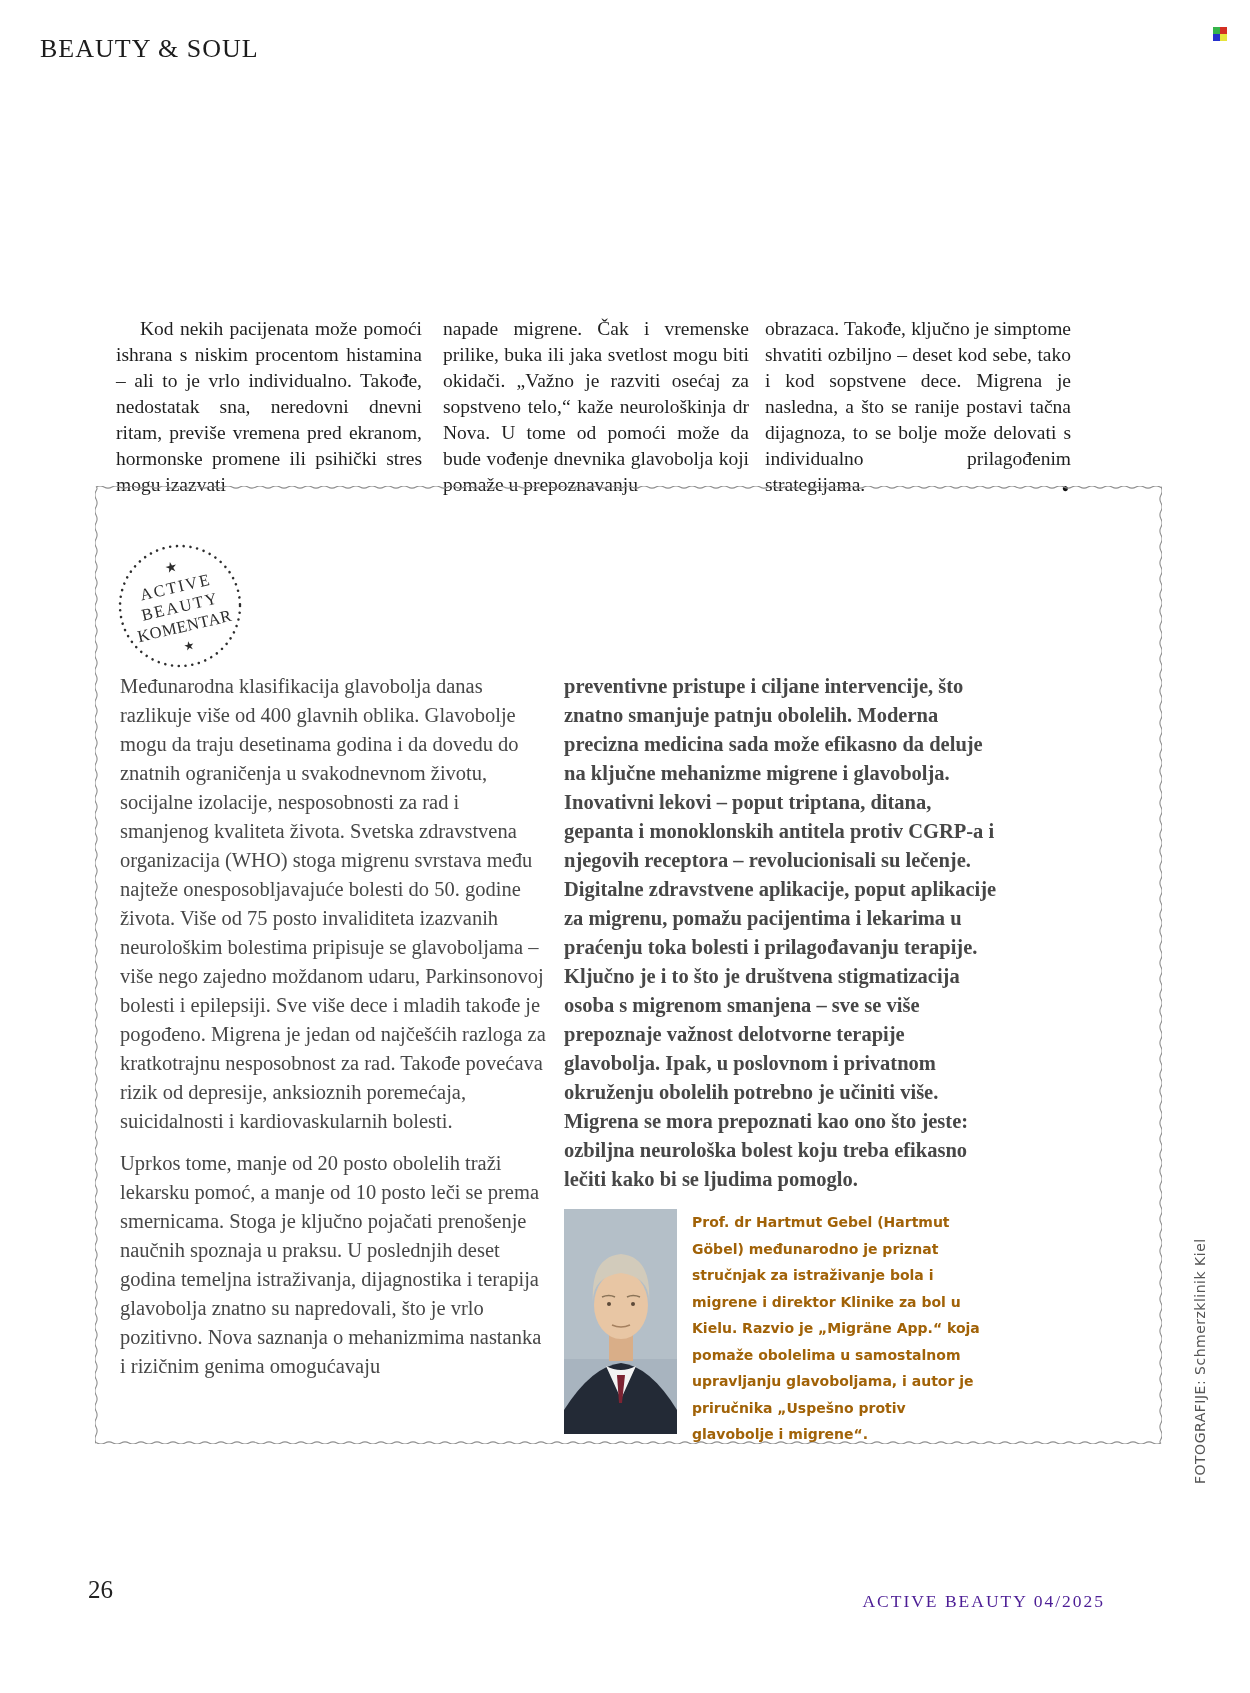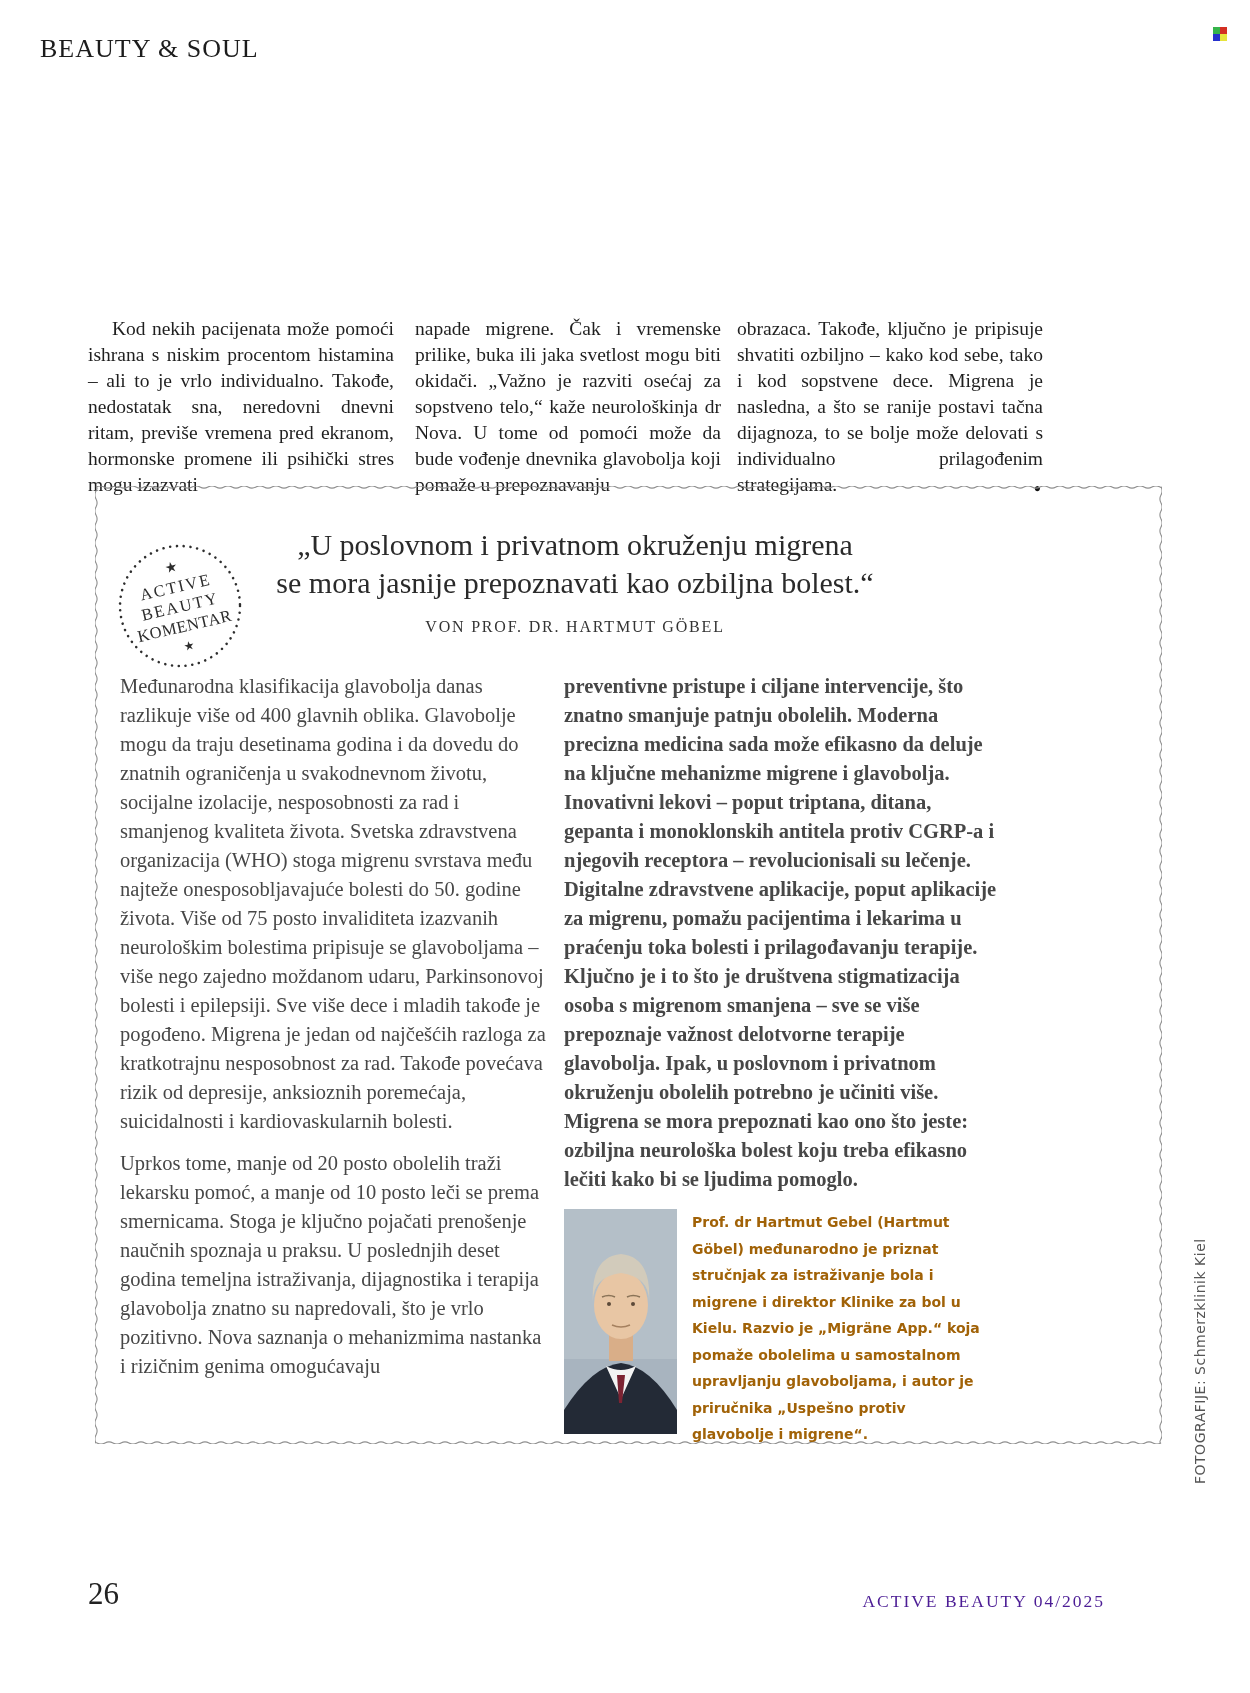--- a/index.html
+++ b/index.html
@@ -7,21 +7,21 @@
         font-family:"Liberation Serif", serif;color:#1e1e1e;}
 
   .page-header-title{position:absolute;left:40px;top:34px;font-size:26px;letter-spacing:1px;color:#1c1c1c;}
 
   .brand-logo{position:absolute;left:1213px;top:27px;width:14px;height:14px;
               display:grid;grid-template-columns:7px 7px;grid-template-rows:7px 7px;}
   .logo-sq{width:7px;height:7px;}
 
   
   .intro-col{position:absolute;top:316px;width:306px;font-size:19.5px;line-height:26px;
-             color:#1f1f1f;text-align:justify;}
+             color:#1f1f1f;text-align:justify;margin-left:28px;}
   .intro-col.c1{left:88px;text-indent:24px;}
   .intro-col.c2{left:415px;}
   .intro-col.c3{left:737px;min-height:158px;}
   .intro-endmark{position:absolute;right:2px;bottom:4px;font-size:12px;line-height:12px;color:#111;text-indent:0;}
 
   
   .comment-box{position:absolute;left:95px;top:486px;width:1067px;height:958px;}
   .wavy-border{position:absolute;left:0;top:0;pointer-events:none;}
 
   
@@ -47,41 +47,41 @@
 
   .profile{display:flex;margin-top:15px;}
   .portrait-photo{flex:none;width:113px;height:225px;display:block;}
   .profile-caption{margin-left:15px;width:300px;font-family:"DejaVu Sans", sans-serif;
                    font-size:14px;line-height:26.5px;color:#a16207;}
 
   .photo-credit{position:absolute;right:42px;top:1222px;height:262px;
                 writing-mode:vertical-rl;transform:rotate(180deg);
                 font-family:"DejaVu Sans", sans-serif;font-size:14px;letter-spacing:0.5px;color:#555;}
 
-  .footer-page-number{position:absolute;left:88px;top:1576px;font-size:31px;color:#222;}
+  .footer-page-number{position:absolute;left:88px;top:1576px;font-size:25px;color:#222;}
   .footer-magazine{position:absolute;right:145px;top:1591px;font-size:17.5px;letter-spacing:2px;color:#4c1d95;}
 </style>
 </head>
 <body>
 
 <div class="page">
 
   <div class="page-header-title">BEAUTY &amp; SOUL</div>
 
   <div class="brand-logo">
     <div class="logo-sq" style="background: rgb(53, 180, 74);"></div>
     <div class="logo-sq" style="background: rgb(211, 47, 35);"></div>
     <div class="logo-sq" style="background: rgb(37, 49, 205);"></div>
     <div class="logo-sq" style="background: rgb(231, 228, 60);"></div>
   </div>
 
   <div class="intro-col c1">Kod nekih pacijenata može pomoći ishrana s niskim procentom histamina – ali to je vrlo individualno. Takođe, nedostatak sna, neredovni dnevni ritam, previše vremena pred ekranom, hormonske promene ili psihički stres mogu izazvati</div>
   <div class="intro-col c2">napade migrene. Čak i vremenske prilike, buka ili jaka svetlost mogu biti okidači. „Važno je razviti osećaj za sopstveno telo,“ kaže neurološkinja dr Nova. U tome od pomoći može da bude vođenje dnevnika glavobolja koji pomaže u prepoznavanju</div>
   <div class="intro-col c3">
-    <span>obrazaca. Takođe, ključno je pripisuje shvatiti ozbiljno – kako kod sebe, tako i kod sopstvene dece. Migrena je nasledna, a što se ranije postavi tačna dijagnoza, to se bolje može delovati s individualno prilagođenim strategijama.</span>
+    <span>obrazaca. Takođe, ključno je simptome shvatiti ozbiljno – deset kod sebe, tako i kod sopstvene dece. Migrena je nasledna, a što se ranije postavi tačna dijagnoza, to se bolje može delovati s individualno prilagođenim strategijama.</span>
     <span class="intro-endmark">●</span>
   </div>
 
   <div class="comment-box">
     <svg class="wavy-border" id="wavy-border-svg" width="1067" height="958" viewBox="0 0 1067 958">
       <path id="wavy-path" fill="none" stroke="#8f8f8f" stroke-width="1.1" d="M1 1 Q5 -1.2000000000000002 9 1 Q13 3.2 17 1 Q21 -1.2000000000000002 25 1 Q29 3.2 33 1 Q37 -1.2000000000000002 41 1 Q45 3.2 49 1 Q53 -1.2000000000000002 57 1 Q61 3.2 65 1 Q69 -1.2000000000000002 73 1 Q77 3.2 81 1 Q85 -1.2000000000000002 89 1 Q93 3.2 97 1 Q101 -1.2000000000000002 105 1 Q109 3.2 113 1 Q117 -1.2000000000000002 121 1 Q125 3.2 129 1 Q133 -1.2000000000000002 137 1 Q141 3.2 145 1 Q149 -1.2000000000000002 153 1 Q157 3.2 161 1 Q165 -1.2000000000000002 169 1 Q173 3.2 177 1 Q181 -1.2000000000000002 185 1 Q189 3.2 193 1 Q197 -1.2000000000000002 201 1 Q205 3.2 209 1 Q213 -1.2000000000000002 217 1 Q221 3.2 225 1 Q229 -1.2000000000000002 233 1 Q237 3.2 241 1 Q245 -1.2000000000000002 249 1 Q253 3.2 257 1 Q261 -1.2000000000000002 265 1 Q269 3.2 273 1 Q277 -1.2000000000000002 281 1 Q285 3.2 289 1 Q293 -1.2000000000000002 297 1 Q301 3.2 305 1 Q309 -1.2000000000000002 313 1 Q317 3.2 321 1 Q325 -1.2000000000000002 329 1 Q333 3.2 337 1 Q341 -1.2000000000000002 345 1 Q349 3.2 353 1 Q357 -1.2000000000000002 361 1 Q365 3.2 369 1 Q373 -1.2000000000000002 377 1 Q381 3.2 385 1 Q389 -1.2000000000000002 393 1 Q397 3.2 401 1 Q405 -1.2000000000000002 409 1 Q413 3.2 417 1 Q421 -1.2000000000000002 425 1 Q429 3.2 433 1 Q437 -1.2000000000000002 441 1 Q445 3.2 449 1 Q453 -1.2000000000000002 457 1 Q461 3.2 465 1 Q469 -1.2000000000000002 473 1 Q477 3.2 481 1 Q485 -1.2000000000000002 489 1 Q493 3.2 497 1 Q501 -1.2000000000000002 505 1 Q509 3.2 513 1 Q517 -1.2000000000000002 521 1 Q525 3.2 529 1 Q533 -1.2000000000000002 537 1 Q541 3.2 545 1 Q549 -1.2000000000000002 553 1 Q557 3.2 561 1 Q565 -1.2000000000000002 569 1 Q573 3.2 577 1 Q581 -1.2000000000000002 585 1 Q589 3.2 593 1 Q597 -1.2000000000000002 601 1 Q605 3.2 609 1 Q613 -1.2000000000000002 617 1 Q621 3.2 625 1 Q629 -1.2000000000000002 633 1 Q637 3.2 641 1 Q645 -1.2000000000000002 649 1 Q653 3.2 657 1 Q661 -1.2000000000000002 665 1 Q669 3.2 673 1 Q677 -1.2000000000000002 681 1 Q685 3.2 689 1 Q693 -1.2000000000000002 697 1 Q701 3.2 705 1 Q709 -1.2000000000000002 713 1 Q717 3.2 721 1 Q725 -1.2000000000000002 729 1 Q733 3.2 737 1 Q741 -1.2000000000000002 745 1 Q749 3.2 753 1 Q757 -1.2000000000000002 761 1 Q765 3.2 769 1 Q773 -1.2000000000000002 777 1 Q781 3.2 785 1 Q789 -1.2000000000000002 793 1 Q797 3.2 801 1 Q805 -1.2000000000000002 809 1 Q813 3.2 817 1 Q821 -1.2000000000000002 825 1 Q829 3.2 833 1 Q837 -1.2000000000000002 841 1 Q845 3.2 849 1 Q853 -1.2000000000000002 857 1 Q861 3.2 865 1 Q869 -1.2000000000000002 873 1 Q877 3.2 881 1 Q885 -1.2000000000000002 889 1 Q893 3.2 897 1 Q901 -1.2000000000000002 905 1 Q909 3.2 913 1 Q917 -1.2000000000000002 921 1 Q925 3.2 929 1 Q933 -1.2000000000000002 937 1 Q941 3.2 945 1 Q949 -1.2000000000000002 953 1 Q957 3.2 961 1 Q965 -1.2000000000000002 969 1 Q973 3.2 977 1 Q981 -1.2000000000000002 985 1 Q989 3.2 993 1 Q997 -1.2000000000000002 1001 1 Q1005 3.2 1009 1 Q1013 -1.2000000000000002 1017 1 Q1021 3.2 1025 1 Q1029 -1.2000000000000002 1033 1 Q1037 3.2 1041 1 Q1045 -1.2000000000000002 1049 1 Q1053 3.2 1057 1 Q1061 -1.2000000000000002 1065 1 Q1069 3.2 1066 1 Q1068.2 5 1066 9 Q1063.8 13 1066 17 Q1068.2 21 1066 25 Q1063.8 29 1066 33 Q1068.2 37 1066 41 Q1063.8 45 1066 49 Q1068.2 53 1066 57 Q1063.8 61 1066 65 Q1068.2 69 1066 73 Q1063.8 77 1066 81 Q1068.2 85 1066 89 Q1063.8 93 1066 97 Q1068.2 101 1066 105 Q1063.8 109 1066 113 Q1068.2 117 1066 121 Q1063.8 125 1066 129 Q1068.2 133 1066 137 Q1063.8 141 1066 145 Q1068.2 149 1066 153 Q1063.8 157 1066 161 Q1068.2 165 1066 169 Q1063.8 173 1066 177 Q1068.2 181 1066 185 Q1063.8 189 1066 193 Q1068.2 197 1066 201 Q1063.8 205 1066 209 Q1068.2 213 1066 217 Q1063.8 221 1066 225 Q1068.2 229 1066 233 Q1063.8 237 1066 241 Q1068.2 245 1066 249 Q1063.8 253 1066 257 Q1068.2 261 1066 265 Q1063.8 269 1066 273 Q1068.2 277 1066 281 Q1063.8 285 1066 289 Q1068.2 293 1066 297 Q1063.8 301 1066 305 Q1068.2 309 1066 313 Q1063.8 317 1066 321 Q1068.2 325 1066 329 Q1063.8 333 1066 337 Q1068.2 341 1066 345 Q1063.8 349 1066 353 Q1068.2 357 1066 361 Q1063.8 365 1066 369 Q1068.2 373 1066 377 Q1063.8 381 1066 385 Q1068.2 389 1066 393 Q1063.8 397 1066 401 Q1068.2 405 1066 409 Q1063.8 413 1066 417 Q1068.2 421 1066 425 Q1063.8 429 1066 433 Q1068.2 437 1066 441 Q1063.8 445 1066 449 Q1068.2 453 1066 457 Q1063.8 461 1066 465 Q1068.2 469 1066 473 Q1063.8 477 1066 481 Q1068.2 485 1066 489 Q1063.8 493 1066 497 Q1068.2 501 1066 505 Q1063.8 509 1066 513 Q1068.2 517 1066 521 Q1063.8 525 1066 529 Q1068.2 533 1066 537 Q1063.8 541 1066 545 Q1068.2 549 1066 553 Q1063.8 557 1066 561 Q1068.2 565 1066 569 Q1063.8 573 1066 577 Q1068.2 581 1066 585 Q1063.8 589 1066 593 Q1068.2 597 1066 601 Q1063.8 605 1066 609 Q1068.2 613 1066 617 Q1063.8 621 1066 625 Q1068.2 629 1066 633 Q1063.8 637 1066 641 Q1068.2 645 1066 649 Q1063.8 653 1066 657 Q1068.2 661 1066 665 Q1063.8 669 1066 673 Q1068.2 677 1066 681 Q1063.8 685 1066 689 Q1068.2 693 1066 697 Q1063.8 701 1066 705 Q1068.2 709 1066 713 Q1063.8 717 1066 721 Q1068.2 725 1066 729 Q1063.8 733 1066 737 Q1068.2 741 1066 745 Q1063.8 749 1066 753 Q1068.2 757 1066 761 Q1063.8 765 1066 769 Q1068.2 773 1066 777 Q1063.8 781 1066 785 Q1068.2 789 1066 793 Q1063.8 797 1066 801 Q1068.2 805 1066 809 Q1063.8 813 1066 817 Q1068.2 821 1066 825 Q1063.8 829 1066 833 Q1068.2 837 1066 841 Q1063.8 845 1066 849 Q1068.2 853 1066 857 Q1063.8 861 1066 865 Q1068.2 869 1066 873 Q1063.8 877 1066 881 Q1068.2 885 1066 889 Q1063.8 893 1066 897 Q1068.2 901 1066 905 Q1063.8 909 1066 913 Q1068.2 917 1066 921 Q1063.8 925 1066 929 Q1068.2 933 1066 937 Q1063.8 941 1066 945 Q1068.2 949 1066 953 Q1063.8 957 1066 957 Q1062 959.2 1058 957 Q1054 954.8 1050 957 Q1046 959.2 1042 957 Q1038 954.8 1034 957 Q1030 959.2 1026 957 Q1022 954.8 1018 957 Q1014 959.2 1010 957 Q1006 954.8 1002 957 Q998 959.2 994 957 Q990 954.8 986 957 Q982 959.2 978 957 Q974 954.8 970 957 Q966 959.2 962 957 Q958 954.8 954 957 Q950 959.2 946 957 Q942 954.8 938 957 Q934 959.2 930 957 Q926 954.8 922 957 Q918 959.2 914 957 Q910 954.8 906 957 Q902 959.2 898 957 Q894 954.8 890 957 Q886 959.2 882 957 Q878 954.8 874 957 Q870 959.2 866 957 Q862 954.8 858 957 Q854 959.2 850 957 Q846 954.8 842 957 Q838 959.2 834 957 Q830 954.8 826 957 Q822 959.2 818 957 Q814 954.8 810 957 Q806 959.2 802 957 Q798 954.8 794 957 Q790 959.2 786 957 Q782 954.8 778 957 Q774 959.2 770 957 Q766 954.8 762 957 Q758 959.2 754 957 Q750 954.8 746 957 Q742 959.2 738 957 Q734 954.8 730 957 Q726 959.2 722 957 Q718 954.8 714 957 Q710 959.2 706 957 Q702 954.8 698 957 Q694 959.2 690 957 Q686 954.8 682 957 Q678 959.2 674 957 Q670 954.8 666 957 Q662 959.2 658 957 Q654 954.8 650 957 Q646 959.2 642 957 Q638 954.8 634 957 Q630 959.2 626 957 Q622 954.8 618 957 Q614 959.2 610 957 Q606 954.8 602 957 Q598 959.2 594 957 Q590 954.8 586 957 Q582 959.2 578 957 Q574 954.8 570 957 Q566 959.2 562 957 Q558 954.8 554 957 Q550 959.2 546 957 Q542 954.8 538 957 Q534 959.2 530 957 Q526 954.8 522 957 Q518 959.2 514 957 Q510 954.8 506 957 Q502 959.2 498 957 Q494 954.8 490 957 Q486 959.2 482 957 Q478 954.8 474 957 Q470 959.2 466 957 Q462 954.8 458 957 Q454 959.2 450 957 Q446 954.8 442 957 Q438 959.2 434 957 Q430 954.8 426 957 Q422 959.2 418 957 Q414 954.8 410 957 Q406 959.2 402 957 Q398 954.8 394 957 Q390 959.2 386 957 Q382 954.8 378 957 Q374 959.2 370 957 Q366 954.8 362 957 Q358 959.2 354 957 Q350 954.8 346 957 Q342 959.2 338 957 Q334 954.8 330 957 Q326 959.2 322 957 Q318 954.8 314 957 Q310 959.2 306 957 Q302 954.8 298 957 Q294 959.2 290 957 Q286 954.8 282 957 Q278 959.2 274 957 Q270 954.8 266 957 Q262 959.2 258 957 Q254 954.8 250 957 Q246 959.2 242 957 Q238 954.8 234 957 Q230 959.2 226 957 Q222 954.8 218 957 Q214 959.2 210 957 Q206 954.8 202 957 Q198 959.2 194 957 Q190 954.8 186 957 Q182 959.2 178 957 Q174 954.8 170 957 Q166 959.2 162 957 Q158 954.8 154 957 Q150 959.2 146 957 Q142 954.8 138 957 Q134 959.2 130 957 Q126 954.8 122 957 Q118 959.2 114 957 Q110 954.8 106 957 Q102 959.2 98 957 Q94 954.8 90 957 Q86 959.2 82 957 Q78 954.8 74 957 Q70 959.2 66 957 Q62 954.8 58 957 Q54 959.2 50 957 Q46 954.8 42 957 Q38 959.2 34 957 Q30 954.8 26 957 Q22 959.2 18 957 Q14 954.8 10 957 Q6 959.2 2 957 Q-2 954.8 1 957 Q-1.2000000000000002 953 1 949 Q3.2 945 1 941 Q-1.2000000000000002 937 1 933 Q3.2 929 1 925 Q-1.2000000000000002 921 1 917 Q3.2 913 1 909 Q-1.2000000000000002 905 1 901 Q3.2 897 1 893 Q-1.2000000000000002 889 1 885 Q3.2 881 1 877 Q-1.2000000000000002 873 1 869 Q3.2 865 1 861 Q-1.2000000000000002 857 1 853 Q3.2 849 1 845 Q-1.2000000000000002 841 1 837 Q3.2 833 1 829 Q-1.2000000000000002 825 1 821 Q3.2 817 1 813 Q-1.2000000000000002 809 1 805 Q3.2 801 1 797 Q-1.2000000000000002 793 1 789 Q3.2 785 1 781 Q-1.2000000000000002 777 1 773 Q3.2 769 1 765 Q-1.2000000000000002 761 1 757 Q3.2 753 1 749 Q-1.2000000000000002 745 1 741 Q3.2 737 1 733 Q-1.2000000000000002 729 1 725 Q3.2 721 1 717 Q-1.2000000000000002 713 1 709 Q3.2 705 1 701 Q-1.2000000000000002 697 1 693 Q3.2 689 1 685 Q-1.2000000000000002 681 1 677 Q3.2 673 1 669 Q-1.2000000000000002 665 1 661 Q3.2 657 1 653 Q-1.2000000000000002 649 1 645 Q3.2 641 1 637 Q-1.2000000000000002 633 1 629 Q3.2 625 1 621 Q-1.2000000000000002 617 1 613 Q3.2 609 1 605 Q-1.2000000000000002 601 1 597 Q3.2 593 1 589 Q-1.2000000000000002 585 1 581 Q3.2 577 1 573 Q-1.2000000000000002 569 1 565 Q3.2 561 1 557 Q-1.2000000000000002 553 1 549 Q3.2 545 1 541 Q-1.2000000000000002 537 1 533 Q3.2 529 1 525 Q-1.2000000000000002 521 1 517 Q3.2 513 1 509 Q-1.2000000000000002 505 1 501 Q3.2 497 1 493 Q-1.2000000000000002 489 1 485 Q3.2 481 1 477 Q-1.2000000000000002 473 1 469 Q3.2 465 1 461 Q-1.2000000000000002 457 1 453 Q3.2 449 1 445 Q-1.2000000000000002 441 1 437 Q3.2 433 1 429 Q-1.2000000000000002 425 1 421 Q3.2 417 1 413 Q-1.2000000000000002 409 1 405 Q3.2 401 1 397 Q-1.2000000000000002 393 1 389 Q3.2 385 1 381 Q-1.2000000000000002 377 1 373 Q3.2 369 1 365 Q-1.2000000000000002 361 1 357 Q3.2 353 1 349 Q-1.2000000000000002 345 1 341 Q3.2 337 1 333 Q-1.2000000000000002 329 1 325 Q3.2 321 1 317 Q-1.2000000000000002 313 1 309 Q3.2 305 1 301 Q-1.2000000000000002 297 1 293 Q3.2 289 1 285 Q-1.2000000000000002 281 1 277 Q3.2 273 1 269 Q-1.2000000000000002 265 1 261 Q3.2 257 1 253 Q-1.2000000000000002 249 1 245 Q3.2 241 1 237 Q-1.2000000000000002 233 1 229 Q3.2 225 1 221 Q-1.2000000000000002 217 1 213 Q3.2 209 1 205 Q-1.2000000000000002 201 1 197 Q3.2 193 1 189 Q-1.2000000000000002 185 1 181 Q3.2 177 1 173 Q-1.2000000000000002 169 1 165 Q3.2 161 1 157 Q-1.2000000000000002 153 1 149 Q3.2 145 1 141 Q-1.2000000000000002 137 1 133 Q3.2 129 1 125 Q-1.2000000000000002 121 1 117 Q3.2 113 1 109 Q-1.2000000000000002 105 1 101 Q3.2 97 1 93 Q-1.2000000000000002 89 1 85 Q3.2 81 1 77 Q-1.2000000000000002 73 1 69 Q3.2 65 1 61 Q-1.2000000000000002 57 1 53 Q3.2 49 1 45 Q-1.2000000000000002 41 1 37 Q3.2 33 1 29 Q-1.2000000000000002 25 1 21 Q3.2 17 1 13 Q-1.2000000000000002 9 1 5 Q3.2 1 1 1 Z"></path>
     </svg>
 
     <div class="stamp">
       <svg class="stamp-ring" width="140" height="140" viewBox="0 0 140 140">
@@ -89,25 +89,20 @@
       </svg>
       <div class="stamp-inner">
         <div class="stamp-star-top">★</div>
         <div class="stamp-word">ACTIVE</div>
         <div class="stamp-word">BEAUTY</div>
         <div class="stamp-word small-track">KOMENTAR</div>
         <div class="stamp-star-bottom">★</div>
       </div>
     </div>
 
-    <div class="quote-block">
-      <div class="quote-line">„U poslovnom i privatnom okruženju migrena</div>
-      <div class="quote-line">se mora jasnije prepoznavati kao ozbiljna bolest.“</div>
-      <div class="quote-attribution">VON PROF. DR. HARTMUT GÖBEL</div>
-    </div>
 
     <div class="box-columns">
       <div class="box-col left">
         <p>Međunarodna klasifikacija glavobolja danas razlikuje više od 400 glavnih oblika. Glavobolje mogu da traju desetinama godina i da dovedu do znatnih ograničenja u svakodnevnom životu, socijalne izolacije, nesposobnosti za rad i smanjenog kvaliteta života. Svetska zdravstvena organizacija (WHO) stoga migrenu svrstava među najteže onesposobljavajuće bolesti do 50. godine života. Više od 75 posto invaliditeta izazvanih neurološkim bolestima pripisuje se glavoboljama – više nego zajedno moždanom udaru, Parkinsonovoj bolesti i epilepsiji. Sve više dece i mladih takođe je pogođeno. Migrena je jedan od najčešćih razloga za kratkotrajnu nesposobnost za rad. Takođe povećava rizik od depresije, anksioznih poremećaja, suicidalnosti i kardiovaskularnih bolesti.</p>
         <p>Uprkos tome, manje od 20 posto obolelih traži lekarsku pomoć, a manje od 10 posto leči se prema smernicama. Stoga je ključno pojačati prenošenje naučnih spoznaja u praksu. U poslednjih deset godina temeljna istraživanja, dijagnostika i terapija glavobolja znatno su napredovali, što je vrlo pozitivno. Nova saznanja o mehanizmima nastanka i rizičnim genima omogućavaju</p>
       </div>
       <div class="box-col right">
         <p>preventivne pristupe i ciljane intervencije, što znatno smanjuje patnju obolelih. Moderna precizna medicina sada može efikasno da deluje na ključne mehanizme migrene i glavobolja. Inovativni lekovi – poput triptana, ditana, gepanta i monoklonskih antitela protiv CGRP-a i njegovih receptora – revolucionisali su lečenje. Digitalne zdravstvene aplikacije, poput aplikacije za migrenu, pomažu pacijentima i lekarima u praćenju toka bolesti i prilagođavanju terapije. Ključno je i to što je društvena stigmatizacija osoba s migrenom smanjena – sve se više prepoznaje važnost delotvorne terapije glavobolja. Ipak, u poslovnom i privatnom okruženju obolelih potrebno je učiniti više. Migrena se mora prepoznati kao ono što jeste: ozbiljna neurološka bolest koju treba efikasno lečiti kako bi se ljudima pomoglo.</p>
         <div class="profile">
           <svg class="portrait-photo" viewBox="0 0 113 225">

